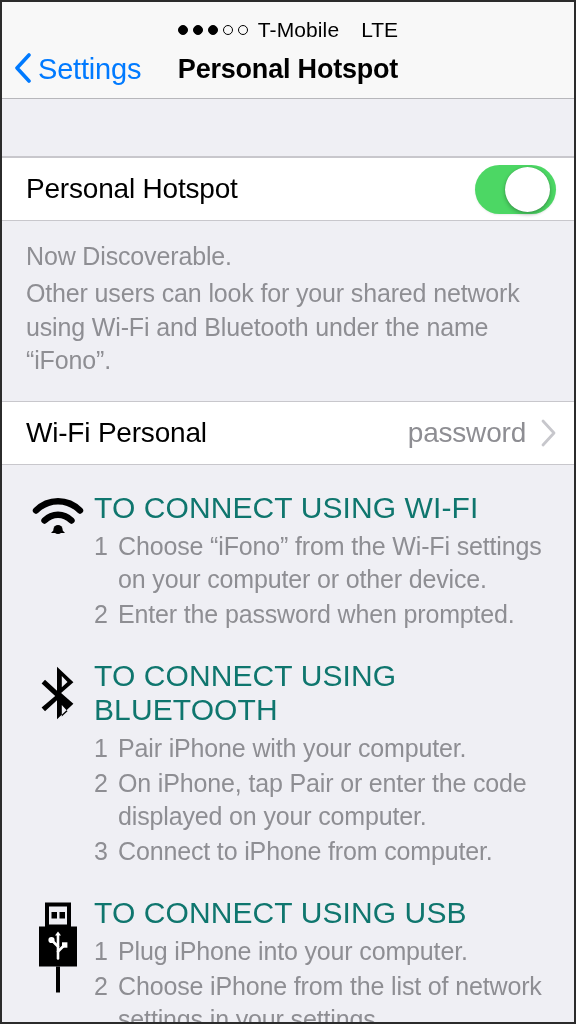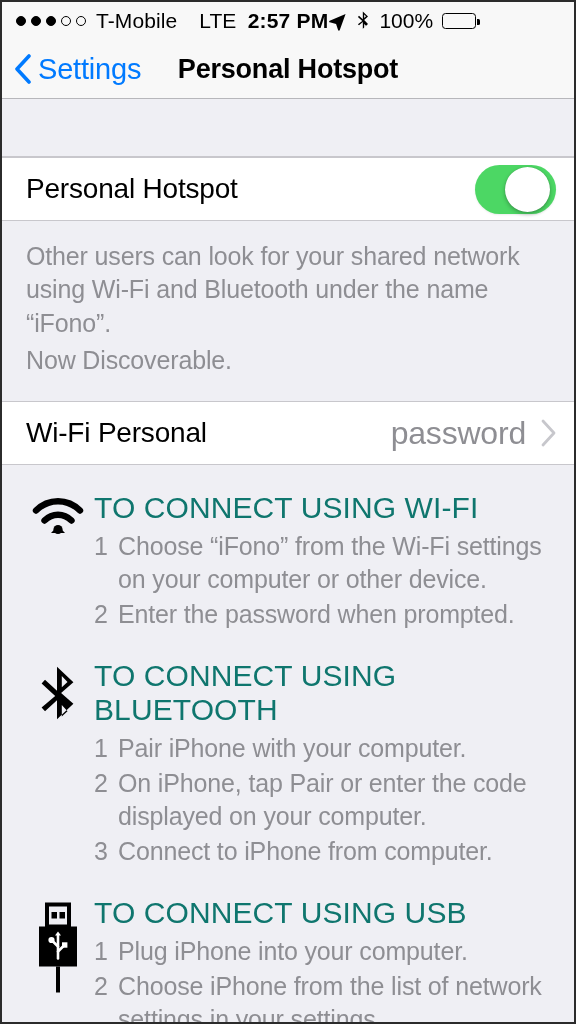--- a/index.html
+++ b/index.html
@@ -19,20 +19,21 @@
 
   
   .statusbar {
     position: absolute; top: 0; left: 0; right: 0;
     height: 38px;
     background: #f8f8f8;
     display: flex; align-items: center;
     padding: 16px 14px;
     font-size: 21px;
     color: #000;
+    flex-direction: column;
   }
   .sb-left { display: flex; align-items: center; gap: 10px; flex: 1 1 0; }
   .sb-center { display: flex; align-items: center; justify-content: center; flex: 0 0 auto; text-align: right; }
   .sb-right { display: flex; align-items: center; justify-content: flex-start; gap: 9px; flex: 1 1 0; }
   .dots { display: flex; align-items: center; gap: 5px; }
   .dot { width: 10px; height: 10px; border-radius: 50%; border: 1.6px solid #000; }
   .dot.filled { background: #000; }
   .dot.empty { background: transparent; }
   .carrier { font-size: 21px; letter-spacing: 0.1px; }
   .net { font-size: 21px; margin-left: 12px; }
@@ -54,21 +55,21 @@
 
   
   .navbar {
     position: absolute; top: 38px; left: 0; right: 0;
     height: 59px;
     background: #f8f8f8;
     border-bottom: 1px solid #b7b7bb;
     display: flex; align-items: center;
   }
   .back-btn {
-    display: flex; align-items: center; gap: 7px;
+    display: flex; align-items: flex-start; gap: 7px;
     padding-left: 12px;
     color: #007aff; cursor: pointer;
   }
   .chev-back { width: 17px; height: 30px; display: block; }
   .back-label { font-size: 29px; letter-spacing: -0.2px; }
   .nav-title {
     position: absolute; left: 0; right: 0; text-align: center;
     font-size: 27px; font-weight: bold; color: #000;
     letter-spacing: -0.2px;
     pointer-events: none;
@@ -86,21 +87,21 @@
     background: #ffffff;
     height: 64px;
     display: flex; align-items: center;
     padding: 0 18px 0 24px;
     border-top: 1px solid #c8c7cc;
     border-bottom: 1px solid #c8c7cc;
     cursor: pointer;
   }
   .cell-title { font-size: 28px; color: #000; letter-spacing: -0.2px; }
   .cell-spacer { flex: 1; }
-  .cell-value { font-size: 32px; color: #8e8e93; letter-spacing: -0.2px; }
+  .cell-value { font-size: 28px; color: #8e8e93; letter-spacing: -0.2px; }
   .chev-disclose { width: 16px; height: 28px; margin-left: 14px; display: block; }
 
   
   .switch {
     width: 81px; height: 49px;
     border-radius: 25px;
     background: #4cd764;
     position: relative;
     cursor: pointer;
     box-shadow: 0 1px 2px rgba(0,0,0,0.08);
@@ -211,22 +212,22 @@
 
     <div class="cell">
       <span class="cell-title">Personal Hotspot</span>
       <span class="cell-spacer"></span>
       <span class="switch">
         <span class="knob"></span>
       </span>
     </div>
 
     <div class="footer-note">
+      <p>Now Discoverable.</p>
       <p>Other users can look for your shared network using Wi-Fi and Bluetooth under the name “iFono”.</p>
-      <p>Now Discoverable.</p>
     </div>
 
     <div class="cell">
       <span class="cell-title">Wi-Fi Personal</span>
       <span class="cell-spacer"></span>
       <span class="cell-value">password</span>
       <span>
         <svg class="chev-disclose" viewBox="0 0 16 28">
             <path d="M3 2l11 12L3 26" fill="none" stroke="#c7c7cc" stroke-width="2.8" stroke-linecap="round" stroke-linejoin="round"></path>
           </svg>

